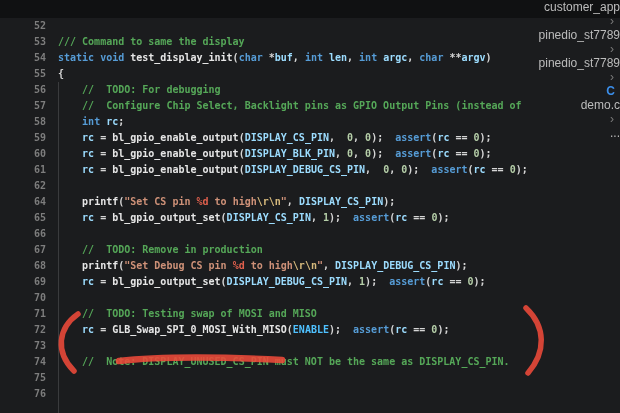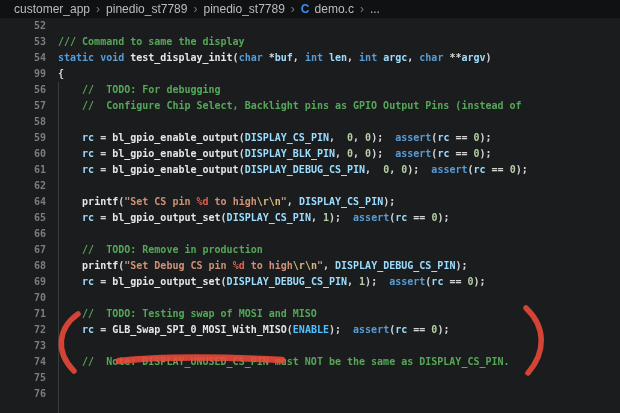--- a/index.html
+++ b/index.html
@@ -2,22 +2,22 @@
 <html><head>
 <meta charset="utf-8">
 <style>
   html,body{margin:0;padding:0;}
   body{
     width:620px;height:413px;overflow:hidden;position:relative;
     background:#1b1c1e;font-family:"Liberation Sans",sans-serif;
   }
   
   .breadcrumb{
-    height:18px;background:#101112;display:flex;align-items:center;
-    padding-left:14px;font-size:12px;color:#b9b9b9;white-space:nowrap;
+    height:18px;background:#101112;display:flex;align-items:flex-end;
+    padding-left:14px;font-size:12px;color:#b9b9b9;white-space:nowrap;flex-direction:column;
   }
   .breadcrumb .sep{color:#7a7a7a;margin:0 6px;font-size:12px;}
   .breadcrumb .crumb{color:#bcbcbc;cursor:pointer;}
   .breadcrumb .cicon{color:#3b8eea;font-weight:700;margin-right:5px;font-size:12px;}
   
   .editor{
     position:absolute;top:18px;left:0;right:0;bottom:0;overflow:hidden;
     font-family:"DejaVu Sans Mono","Liberation Mono",monospace;
     font-size:10px;font-weight:700;line-height:16px;
   }
@@ -59,24 +59,24 @@
     <span class="sep">›</span>
     <span class="crumb">...</span>
   </div>
 
 <div class="editor">
   <div class="indent-guide"></div>
   <div>
       <div class="line"><span class="ln">52</span><span class="txt"></span></div>
       <div class="line"><span class="ln">53</span><span class="txt"><span class="tk-cmt">/// Command to same the display</span></span></div>
       <div class="line"><span class="ln">54</span><span class="txt"><span class="tk-kw">static void </span><span class="tk-fn">test_display_init</span><span class="tk-pln">(</span><span class="tk-kw">char </span><span class="tk-pln">*</span><span class="tk-var">buf</span><span class="tk-pln">, </span><span class="tk-kw">int </span><span class="tk-var">len</span><span class="tk-pln">, </span><span class="tk-kw">int </span><span class="tk-var">argc</span><span class="tk-pln">, </span><span class="tk-kw">char </span><span class="tk-pln">**</span><span class="tk-var">argv</span><span class="tk-pln">)</span></span></div>
-      <div class="line"><span class="ln">99</span><span class="txt"><span class="tk-pln">{</span></span></div>
+      <div class="line"><span class="ln">55</span><span class="txt"><span class="tk-pln">{</span></span></div>
       <div class="line"><span class="ln">56</span><span class="txt"><span class="tk-pln">    </span><span class="tk-cmt">//  TODO: For debugging</span></span></div>
       <div class="line"><span class="ln">57</span><span class="txt"><span class="tk-pln">    </span><span class="tk-cmt">//  Configure Chip Select, Backlight pins as GPIO Output Pins (instead of</span></span></div>
-      <div class="line"><span class="ln">58</span></div>
+      <div class="line"><span class="ln">58</span><span class="txt"><span class="tk-pln">    </span><span class="tk-kw">int</span><span class="tk-pln"> </span><span class="tk-var">rc</span><span class="tk-pln">;</span></span></div>
       <div class="line"><span class="ln">59</span><span class="txt"><span class="tk-pln">    </span><span class="tk-var">rc</span><span class="tk-pln"> = </span><span class="tk-fn">bl_gpio_enable_output</span><span class="tk-pln">(</span><span class="tk-var">DISPLAY_CS_PIN</span><span class="tk-pln">,  </span><span class="tk-num">0</span><span class="tk-pln">, </span><span class="tk-num">0</span><span class="tk-pln">);  </span><span class="tk-kw">assert</span><span class="tk-pln">(</span><span class="tk-var">rc</span><span class="tk-pln"> == </span><span class="tk-num">0</span><span class="tk-pln">);</span></span></div>
       <div class="line"><span class="ln">60</span><span class="txt"><span class="tk-pln">    </span><span class="tk-var">rc</span><span class="tk-pln"> = </span><span class="tk-fn">bl_gpio_enable_output</span><span class="tk-pln">(</span><span class="tk-var">DISPLAY_BLK_PIN</span><span class="tk-pln">, </span><span class="tk-num">0</span><span class="tk-pln">, </span><span class="tk-num">0</span><span class="tk-pln">);  </span><span class="tk-kw">assert</span><span class="tk-pln">(</span><span class="tk-var">rc</span><span class="tk-pln"> == </span><span class="tk-num">0</span><span class="tk-pln">);</span></span></div>
       <div class="line"><span class="ln">61</span><span class="txt"><span class="tk-pln">    </span><span class="tk-var">rc</span><span class="tk-pln"> = </span><span class="tk-fn">bl_gpio_enable_output</span><span class="tk-pln">(</span><span class="tk-var">DISPLAY_DEBUG_CS_PIN</span><span class="tk-pln">,  </span><span class="tk-num">0</span><span class="tk-pln">, </span><span class="tk-num">0</span><span class="tk-pln">);  </span><span class="tk-kw">assert</span><span class="tk-pln">(</span><span class="tk-var">rc</span><span class="tk-pln"> == </span><span class="tk-num">0</span><span class="tk-pln">);</span></span></div>
       <div class="line"><span class="ln">62</span><span class="txt"></span></div>
       <div class="line"><span class="ln">64</span><span class="txt"><span class="tk-pln">    </span><span class="tk-fn">printf</span><span class="tk-pln">(</span><span class="tk-str">"Set CS pin </span><span class="tk-fmt">%d</span><span class="tk-str"> to high</span><span class="tk-esc">\r\n</span><span class="tk-str">"</span><span class="tk-pln">, </span><span class="tk-var">DISPLAY_CS_PIN</span><span class="tk-pln">);</span></span></div>
       <div class="line"><span class="ln">65</span><span class="txt"><span class="tk-pln">    </span><span class="tk-var">rc</span><span class="tk-pln"> = </span><span class="tk-fn">bl_gpio_output_set</span><span class="tk-pln">(</span><span class="tk-var">DISPLAY_CS_PIN</span><span class="tk-pln">, </span><span class="tk-num">1</span><span class="tk-pln">);  </span><span class="tk-kw">assert</span><span class="tk-pln">(</span><span class="tk-var">rc</span><span class="tk-pln"> == </span><span class="tk-num">0</span><span class="tk-pln">);</span></span></div>
       <div class="line"><span class="ln">66</span><span class="txt"></span></div>
       <div class="line"><span class="ln">67</span><span class="txt"><span class="tk-pln">    </span><span class="tk-cmt">//  TODO: Remove in production</span></span></div>
       <div class="line"><span class="ln">68</span><span class="txt"><span class="tk-pln">    </span><span class="tk-fn">printf</span><span class="tk-pln">(</span><span class="tk-str">"Set Debug CS pin </span><span class="tk-fmt">%d</span><span class="tk-str"> to high</span><span class="tk-esc">\r\n</span><span class="tk-str">"</span><span class="tk-pln">, </span><span class="tk-var">DISPLAY_DEBUG_CS_PIN</span><span class="tk-pln">);</span></span></div>
       <div class="line"><span class="ln">69</span><span class="txt"><span class="tk-pln">    </span><span class="tk-var">rc</span><span class="tk-pln"> = </span><span class="tk-fn">bl_gpio_output_set</span><span class="tk-pln">(</span><span class="tk-var">DISPLAY_DEBUG_CS_PIN</span><span class="tk-pln">, </span><span class="tk-num">1</span><span class="tk-pln">);  </span><span class="tk-kw">assert</span><span class="tk-pln">(</span><span class="tk-var">rc</span><span class="tk-pln"> == </span><span class="tk-num">0</span><span class="tk-pln">);</span></span></div>

